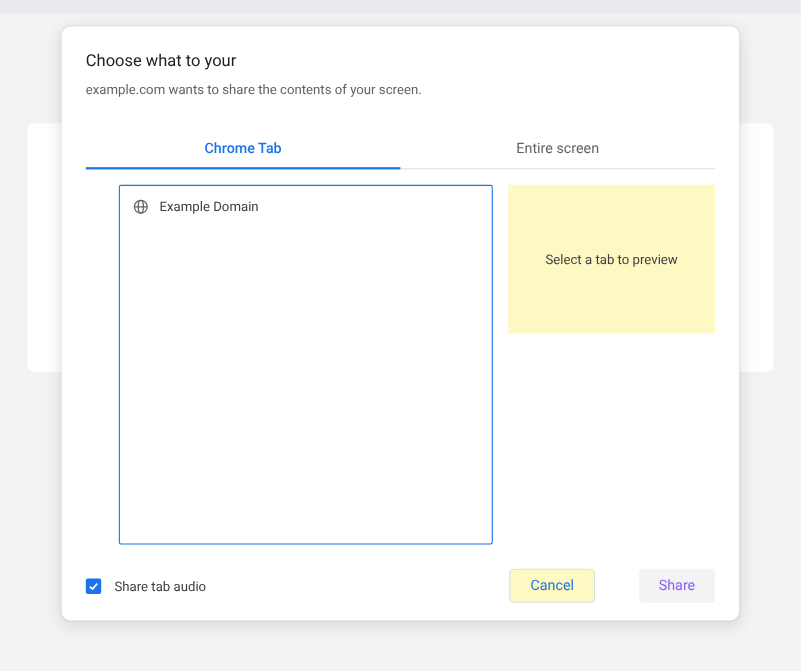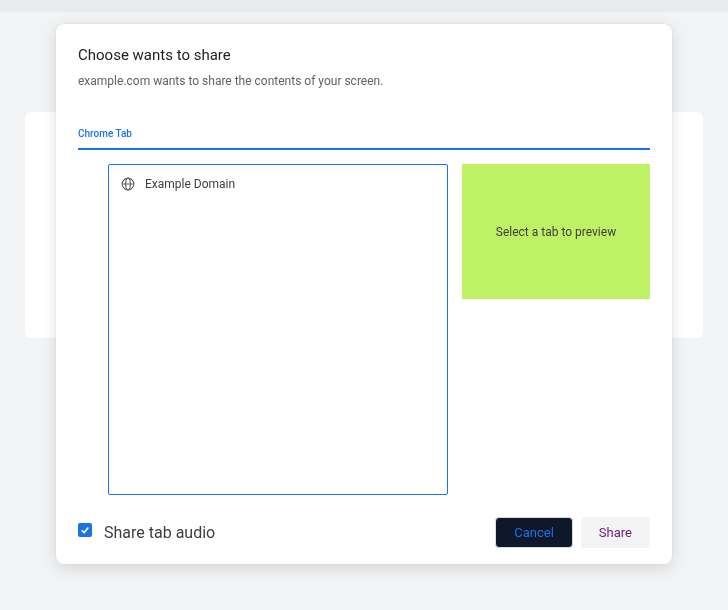--- a/index.html
+++ b/index.html
@@ -52,22 +52,23 @@
       color: #5f6368;
       margin-bottom: 32px;
     }
     .tabs {
       display: flex;
       border-bottom: 1px solid #e0e0e0;
       margin-bottom: 14px;
     }
     .tab {
       flex: 1;
+      text-align: center;
       padding: 8px 0 10px 0;
-      font-size: 10px;
+      font-size: 13px;
       color: #5f6368;
       cursor: pointer;
       position: relative;
     }
     .tab.active {
       color: #1a73e8;
       font-weight: 500;
     }
     .tab.active::after {
       content: "";
@@ -102,38 +103,38 @@
       cursor: pointer;
     }
     .globe-icon {
       width: 14px;
       height: 14px;
       flex-shrink: 0;
     }
     .preview-pane {
       flex: 1;
       height: 135px;
-      background: #bef264;
+      background: #fef9c3;
       display: flex;
       align-items: center;
       justify-content: center;
       font-size: 12px;
       color: #3c4043;
     }
     .footer {
       display: flex;
       align-items: center;
       justify-content: space-between;
       padding-top: 22px;
     }
     .audio-check {
       display: flex;
-      align-items: flex-start;
+      align-items: flex-end;
       gap: 12px;
-      font-size: 16px;
+      font-size: 12px;
       color: #3c4043;
     }
     .checkbox {
       width: 14px;
       height: 14px;
       background: #1a73e8;
       border-radius: 2px;
       display: flex;
       align-items: center;
       justify-content: center;
@@ -152,41 +153,43 @@
     }
     .btn {
       padding: 7px 18px;
       font-size: 13px;
       border-radius: 4px;
       border: none;
       cursor: pointer;
       font-family: inherit;
     }
     .btn-cancel {
-      background: #0f172a;
+      background: #fef9c3;
       color: #1a73e8;
       border: 1px solid #dadce0;
     }
     .btn-share {
       background: #f1f3f4;
-      color: #701a75;
+      color: #8b5cf6;
+      margin-left: 32px;
     }
   </style>
 </head>
 <body>
 
 <div class="top-bar"></div>
 <div class="backdrop-box"></div>
 
 <div class="dialog">
-  <div class="dialog-title">Choose wants to share</div>
+  <div class="dialog-title">Choose what to your</div>
   <div class="dialog-subtitle">example.com wants to share the contents of your screen.</div>
 
   <div class="tabs">
     <div class="tab active">Chrome Tab</div>
+    <div class="tab">Entire screen</div>
   </div>
 
   <div class="content-row">
     <div class="tab-list">
       <div class="tab-item">
         <svg class="globe-icon" viewBox="0 0 24 24">
           <circle cx="12" cy="12" r="10" fill="none" stroke="#5f6368" stroke-width="2"></circle>
           <ellipse cx="12" cy="12" rx="4" ry="10" fill="none" stroke="#5f6368" stroke-width="2"></ellipse>
           <line x1="2" y1="12" x2="22" y2="12" stroke="#5f6368" stroke-width="2"></line>
         </svg>

